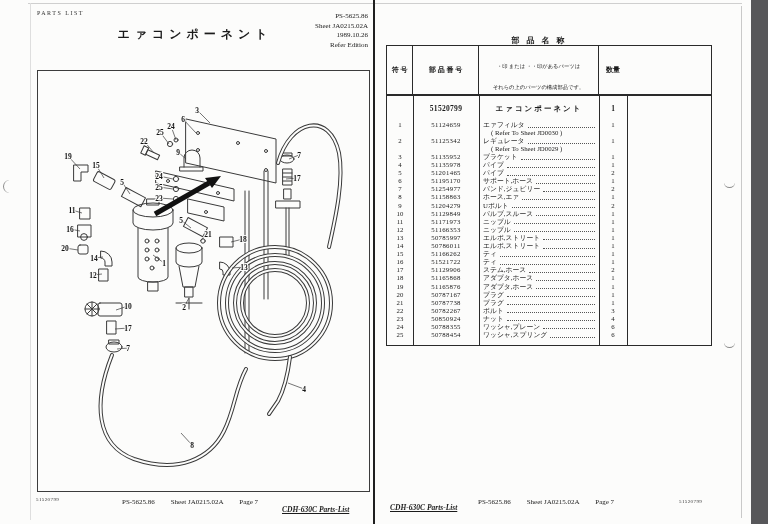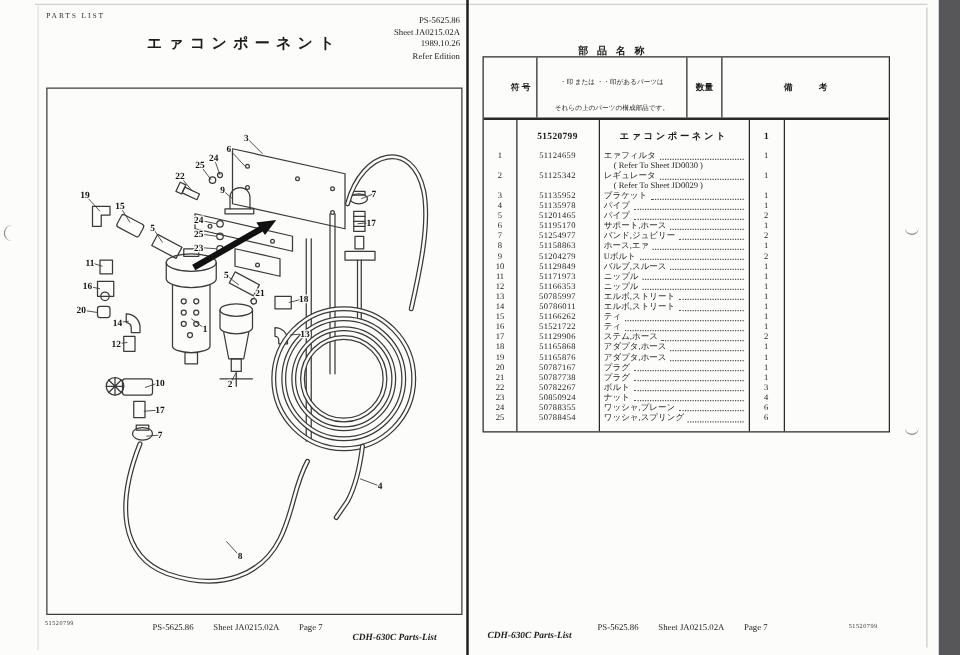--- a/index.html
+++ b/index.html
@@ -18,31 +18,31 @@
   
   .lp-label{position:absolute;left:37px;top:10px;font-size:6px;letter-spacing:1.5px;color:#333;}
   .lp-title{position:absolute;left:80px;top:26px;width:230px;text-align:center;font-size:12px;font-weight:bold;letter-spacing:5px;}
   .lp-docinfo{position:absolute;left:236px;top:12px;width:132px;text-align:right;font-size:7px;line-height:9.5px;}
   .diagram-box{position:absolute;left:37px;top:70px;width:331px;height:420px;border:1.2px solid #3c3c3c;background:#fcfcfb;}
   .fl-partno{position:absolute;left:36px;top:497px;font-size:5px;letter-spacing:.4px;color:#333;}
   .f-center{position:absolute;top:498px;font-size:7px;white-space:nowrap;}
   .f-center span{margin-right:14px;}
   .fl-center{left:122px;}
   .fr-center{left:478px;}
-  .book{position:absolute;font-size:7.5px;font-weight:bold;font-style:italic;white-space:nowrap;}
+  .book{position:absolute;font-size:7.5px;font-weight:bold;font-style:italic;text-decoration:underline;white-space:nowrap;}
   .fl-book{left:282px;top:505px;}
   .fr-book{left:390px;top:503px;}
   .fr-partno{position:absolute;left:679px;top:499px;font-size:5px;letter-spacing:.4px;color:#333;}
 
   
   .ptable{position:absolute;left:386px;top:45px;width:326px;height:301px;border:1.5px solid #2a2a2a;box-sizing:border-box;display:flex;flex-direction:column;background:#fcfcfb;font-size:7px;}
   .thead{display:flex;border-bottom:2px solid #2a2a2a;height:50px;box-sizing:border-box;flex:none;}
   .thead>div{border-right:1px solid #2a2a2a;box-sizing:border-box;display:flex;align-items:center;justify-content:center;}
   .thead>div:last-child{border-right:none;}
-  .w-no{width:26px;flex:none;margin-left:17px;} .w-pn{width:66px;flex:none;} .w-nm{width:120px;flex:none;} .w-qty{width:28px;flex:none;} .w-rem{flex:1;}
+  .w-no{width:26px;flex:none;} .w-pn{width:66px;flex:none;} .w-nm{width:120px;flex:none;} .w-qty{width:28px;flex:none;} .w-rem{flex:1;}
   .th-name-wrap{flex-direction:column;justify-content:center;}
   .th-name-title{font-size:8px;font-weight:bold;white-space:pre;letter-spacing:1px;}
   .th-note{font-size:5.3px;line-height:7px;text-align:center;margin-top:3px;white-space:pre;}
   .th-txt{white-space:pre;font-weight:bold;font-size:7px;}
   .tbody{flex:1;position:relative;padding-top:3px;}
   .vline{position:absolute;top:0;bottom:0;width:1px;background:#2a2a2a;}
   .vl1{left:26px;} .vl2{left:92px;} .vl3{left:212px;} .vl4{left:240px;}
   .trow{display:flex;height:8.1px;line-height:8px;font-size:6.8px;}
   .trow.tall{height:16px;}
   .trow.title-row{height:22px;line-height:20px;font-weight:bold;font-size:7.5px;}
@@ -268,32 +268,32 @@
     <span>Sheet JA0215.02A</span>
     <span>Page 7</span>
   </div>
   <div class="book fl-book">CDH-630C Parts-List</div>
 
   <div class="ptable">
     <div class="thead">
       <div class="w-no">
           <span class="th-txt">符 号</span>
         </div>
+      <div class="w-pn">
+          <span class="th-txt">部 品 番 号</span>
+        </div>
       <div class="w-nm th-name-wrap">
         <span class="th-name-title">部  品  名  称</span>
         <div class="th-note">
           <div>・印 または ・・印があるパーツは</div>
           <div>それらの上のパーツの構成部品です。</div>
         </div>
       </div>
       <div class="w-qty">
           <span class="th-txt">数量</span>
-        </div>
-      <div class="w-rem">
-          <span class="th-txt">備            考</span>
         </div>
     </div>
     <div class="tbody">
       <div class="vline vl1"></div>
       <div class="vline vl2"></div>
       <div class="vline vl3"></div>
       <div class="vline vl4"></div>
     <div class="trow title-row">
           <div class="c-no"></div>
           <div class="c-pn">51520799</div>

